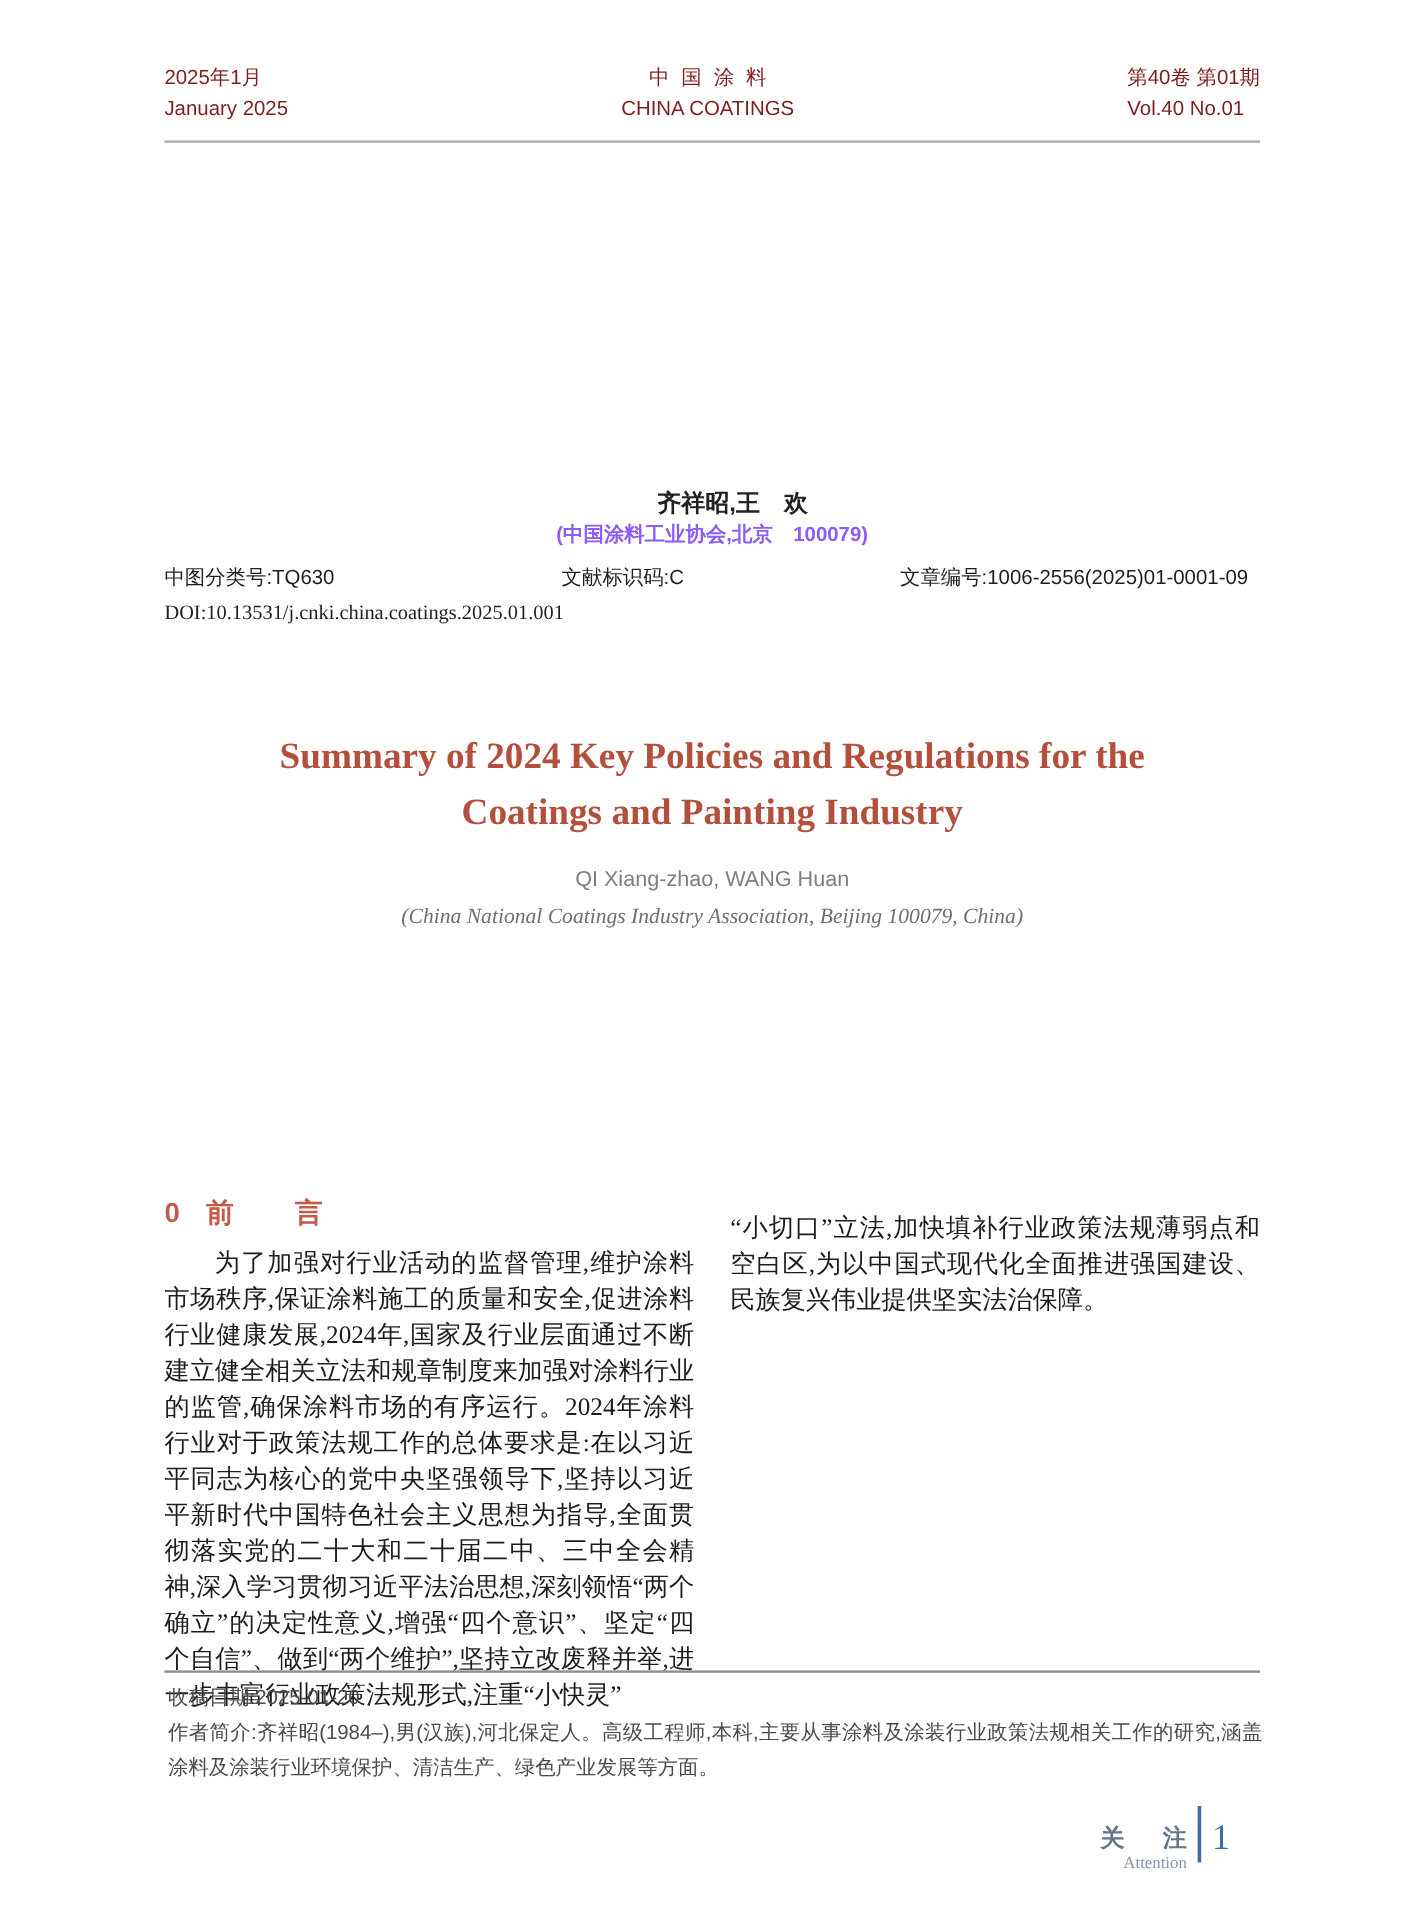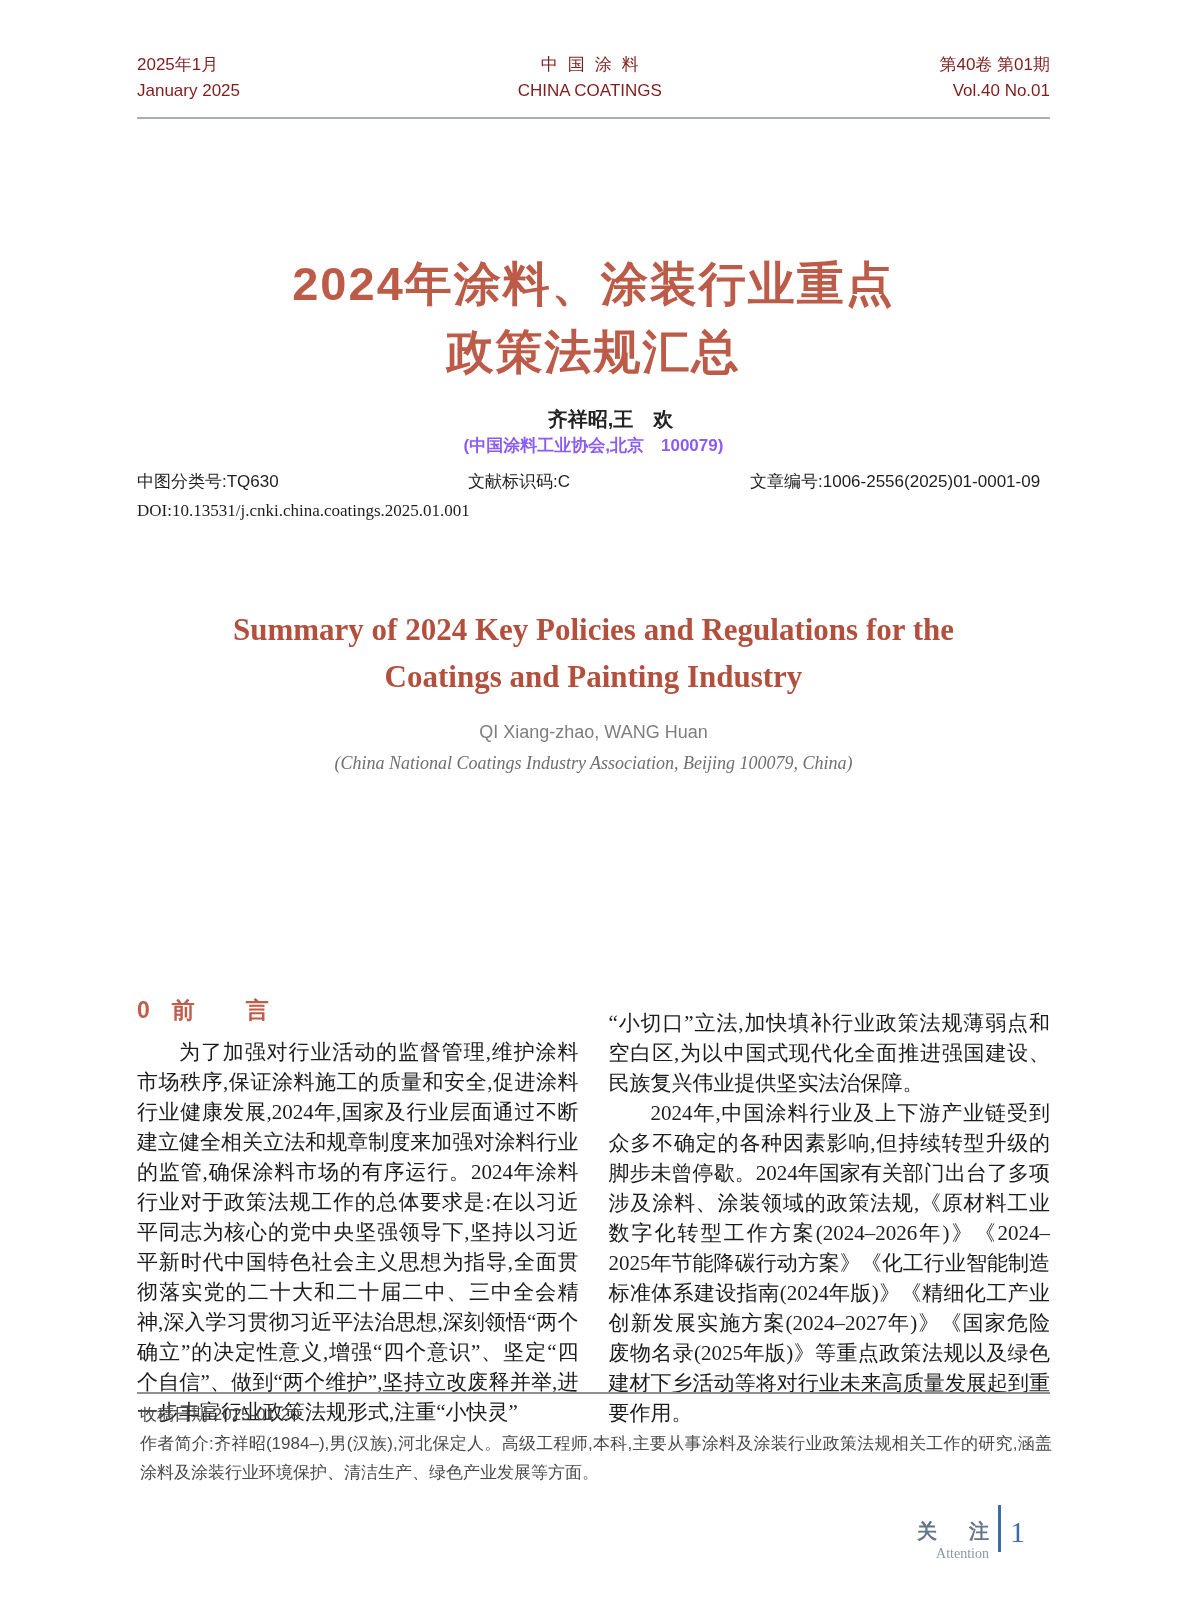--- a/index.html
+++ b/index.html
@@ -12,21 +12,21 @@
   }
   
   .header {
     position:absolute; left:137px; right:137px; top:52px;
     display:flex; justify-content:space-between; align-items:flex-start;
     color:#7f1d1d; font-size:17px; line-height:26px;
   }
   .h-left { text-align:left; }
   .h-center { text-align:center; }
   .h-center .cn { letter-spacing:10px; padding-left:10px; }
-  .h-right { text-align:right; }
+  .h-right { }
   .header-rule {
     position:absolute; left:137px; right:137px; top:117px;
     border-top:2px solid #a9aeb5;
   }
   
   .title-cn {
     position:absolute; left:0; width:100%; top:250px;
     margin:0; text-align:center;
     font-size:47px; line-height:68px; font-weight:bold;
     color:#bc5b47; letter-spacing:2px;
@@ -132,24 +132,20 @@
       <div class="cn">中国涂料</div>
       <div>CHINA COATINGS</div>
     </div>
     <div class="h-right">
       <div>第40卷 第01期</div>
       <div>Vol.40 No.01</div>
     </div>
   </div>
   <div class="header-rule"></div>
 
-  <h1 class="title-cn">
-    <div>2024年涂料、涂装行业重点</div>
-    <div>政策法规汇总</div>
-  </h1>
   <div class="authors-cn">齐祥昭,王　欢</div>
   <div class="affil-cn">(中国涂料工业协会,北京　100079)</div>
 
   <div class="meta-row">
     <span class="meta-clc">中图分类号:TQ630</span>
     <span class="meta-doc">文献标识码:C</span>
     <span class="meta-art">文章编号:1006-2556(2025)01-0001-09</span>
   </div>
   <div class="doi">DOI:10.13531/j.cnki.china.coatings.2025.01.001</div>
 
@@ -162,21 +158,20 @@
 
   <div class="body-cols">
     <div class="col col-left">
       <div class="sec-heading">
         <span class="sec-num">0</span><span class="sec-title">前　言</span>
       </div>
       <p class="indent">为了加强对行业活动的监督管理,维护涂料市场秩序,保证涂料施工的质量和安全,促进涂料行业健康发展,2024年,国家及行业层面通过不断建立健全相关立法和规章制度来加强对涂料行业的监管,确保涂料市场的有序运行。2024年涂料行业对于政策法规工作的总体要求是:在以习近平同志为核心的党中央坚强领导下,坚持以习近平新时代中国特色社会主义思想为指导,全面贯彻落实党的二十大和二十届二中、三中全会精神,深入学习贯彻习近平法治思想,深刻领悟“两个确立”的决定性意义,增强“四个意识”、坚定“四个自信”、做到“两个维护”,坚持立改废释并举,进一步丰富行业政策法规形式,注重“小快灵”</p>
     </div>
     <div class="col col-right">
       <p>“小切口”立法,加快填补行业政策法规薄弱点和空白区,为以中国式现代化全面推进强国建设、民族复兴伟业提供坚实法治保障。</p>
-      <p class="indent">2024年,中国涂料行业及上下游产业链受到众多不确定的各种因素影响,但持续转型升级的脚步未曾停歇。2024年国家有关部门出台了多项涉及涂料、涂装领域的政策法规,《原材料工业数字化转型工作方案(2024–2026年)》《2024–2025年节能降碳行动方案》《化工行业智能制造标准体系建设指南(2024年版)》《精细化工产业创新发展实施方案(2024–2027年)》《国家危险废物名录(2025年版)》等重点政策法规以及绿色建材下乡活动等将对行业未来高质量发展起到重要作用。</p>
     </div>
   </div>
 
   <div class="footnote-rule"></div>
   <div class="footnote">
     <div>收稿日期:2025-01-20</div>
     <div>作者简介:齐祥昭(1984–),男(汉族),河北保定人。高级工程师,本科,主要从事涂料及涂装行业政策法规相关工作的研究,涵盖涂料及涂装行业环境保护、清洁生产、绿色产业发展等方面。</div>
   </div>
 
   <div class="page-marker">

